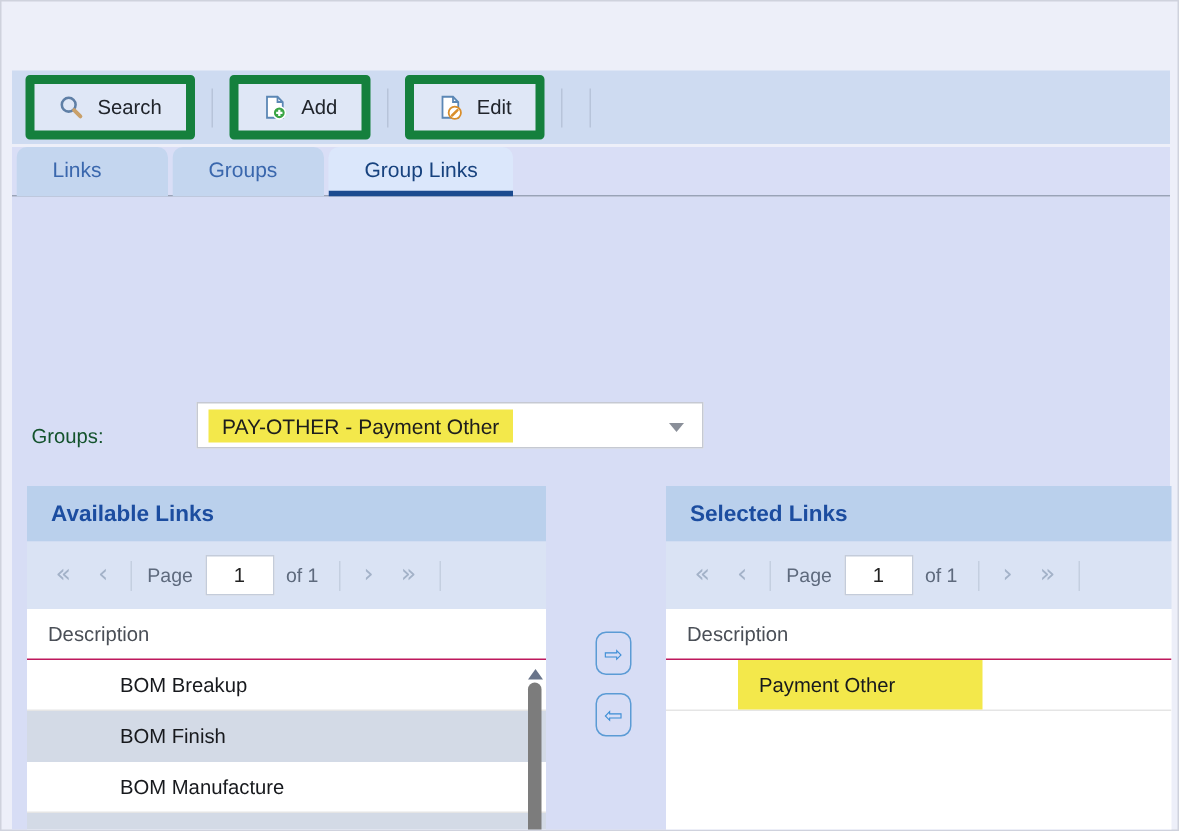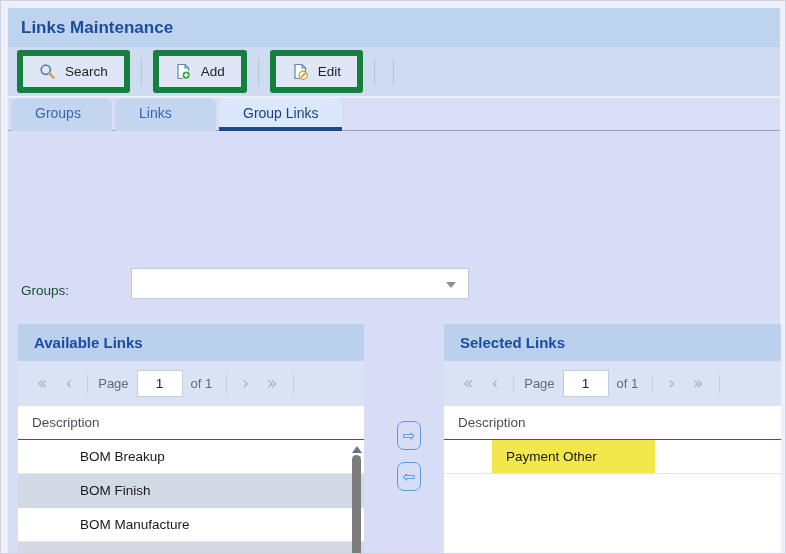--- a/index.html
+++ b/index.html
@@ -128,23 +128,20 @@
     font-family:"DejaVu Sans", sans-serif;
   }
   .xfer.right { top:290px; }
   .xfer.left  { top:331px; }
 </style>
 </head>
 <body>
 
 <div class="window">
 
-  <div class="titlebar">
-    <span class="title">Links Maintenance</span>
-  </div>
 
   <div class="toolbar">
     <div class="tb-btn">
       <span>
         <svg width="17" height="17" viewBox="0 0 17 17">
           <circle cx="6.8" cy="6.8" r="4.6" fill="none" stroke="#5f7fa6" stroke-width="1.7"></circle>
           <line x1="10.4" y1="10.4" x2="14.6" y2="14.6" stroke="#c9a06a" stroke-width="2.6" stroke-linecap="round"></line>
         </svg>
       </span>
       <span>Search</span>
@@ -173,34 +170,35 @@
         </svg>
       </span>
       <span>Edit</span>
     </div>
     <div class="tb-sep"></div>
     <div class="tb-sep"></div>
   </div>
 
   <div class="tabrow">
     <div class="tab">
+      <span>Links</span>
+    </div>
+    <div class="tab">
       <span>Groups</span>
-    </div>
-    <div class="tab">
-      <span>Links</span>
     </div>
     <div class="tab active">
       <span>Group Links</span>
     </div>
   </div>
 
   <div class="content">
 
     <span class="groups-label">Groups:</span>
     <div class="dropdown">
+      <span class="value hl">PAY-OTHER - Payment Other</span>
       <span class="dd-caret"></span>
     </div>
 
     <div class="panel available">
       <div class="panel-header">
         <span>Available Links</span>
       </div>
       <div class="pager">
         <span class="pg-btn">«</span>
         <span class="pg-btn">‹</span>

